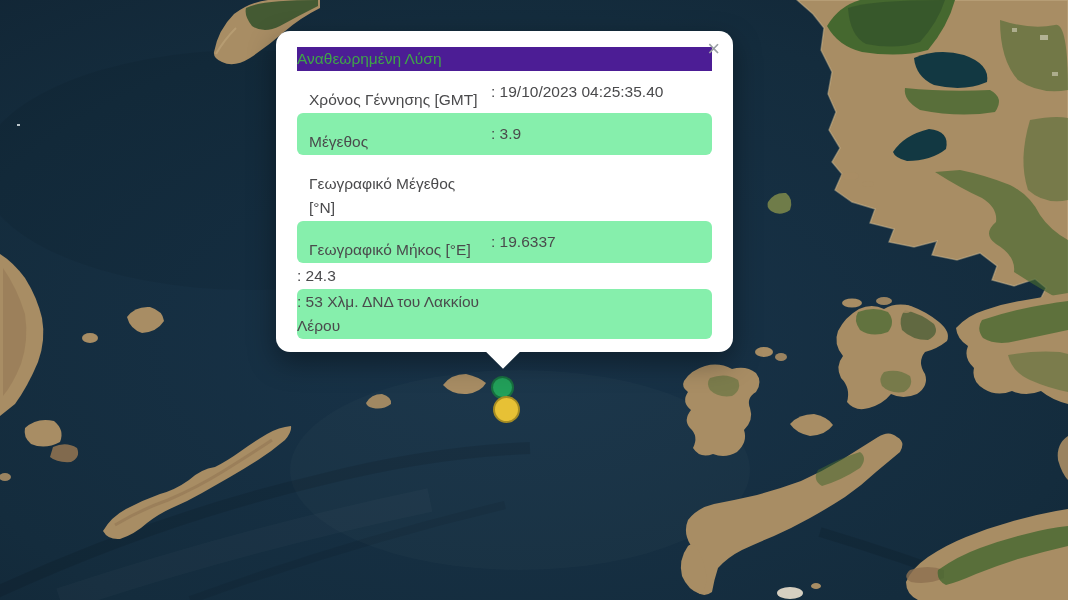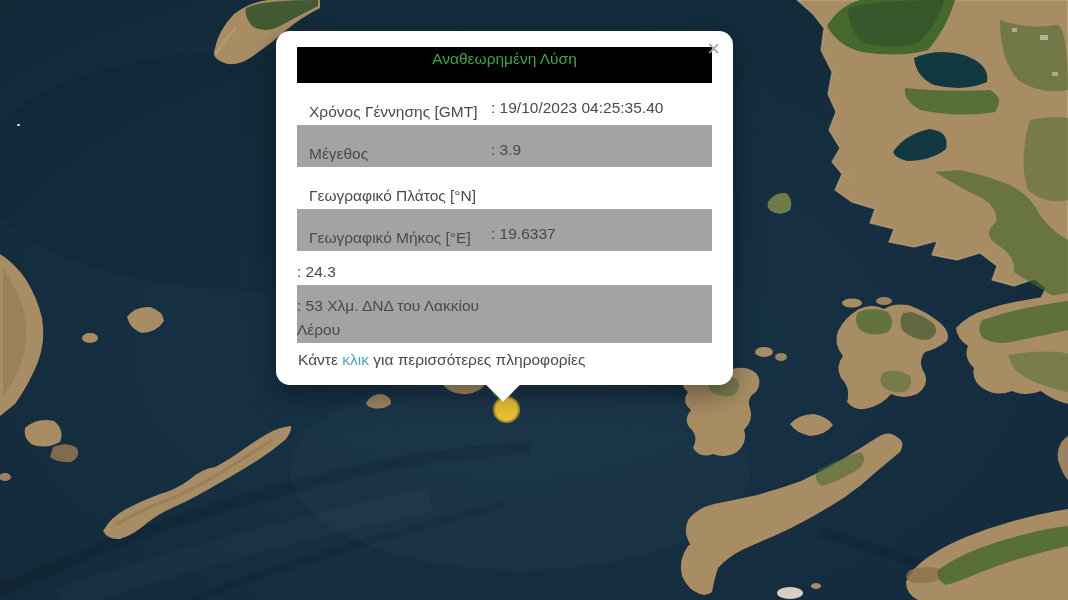--- a/index.html
+++ b/index.html
@@ -16,27 +16,27 @@
 
   
   .popup{position:absolute;left:276px;top:31px;width:457px;background:#fff;
     border-radius:14px;box-shadow:0 10px 28px rgba(0,0,0,.38);
     padding:16px 21px 13px 21px;box-sizing:border-box;color:#4a4a4c;z-index:5;}
   .popup-tail{position:absolute;left:213px;bottom:-11px;width:28px;height:28px;
     background:#fff;transform:rotate(45deg);z-index:-1;}
   .close-btn{position:absolute;top:5px;right:9px;border:none;background:none;
     font-size:22px;line-height:22px;color:#9aa0a4;cursor:pointer;padding:2px 4px;
     font-family:inherit;}
-  .ptitle{background:#000000;color:var(--title-green,#3fa548);text-align:center;
-    font-size:15.5px;line-height:24px;height:36px;}
+  .ptitle{background:#4c1d95;color:var(--title-green,#3fa548);text-align:left;
+    font-size:15.5px;line-height:24px;height:24px;}
   .prow{display:grid;grid-template-columns:194px 1fr;align-items:center;
     font-size:15.5px;line-height:24px;}
-  .prow.shaded{background:#a3a3a3;}
+  .prow.shaded{background:#86efac;border-radius:6px;}
   .plabel{padding:1px 6px 1px 12px;margin-top:16px;}
-  .pvalue{padding:1px 4px 1px 0;margin-top:8px;}
+  .pvalue{padding:1px 4px 1px 0;}
   .pfooter{margin-top:5px;font-size:15.5px;line-height:24px;padding-left:1px;}
   .plink{color:var(--link-blue,#54a0c0);text-decoration:none;cursor:pointer;}
 </style>
 </head>
 <body>
 
 <div class="stage">
 
   <svg class="map" width="1068" height="600" viewBox="0 0 1068 600">
     <defs>
@@ -165,28 +165,27 @@
 
     <div class="prow">
       <div class="plabel">Χρόνος Γέννησης [GMT]</div>
       <div class="pvalue">: 19/10/2023 04:25:35.40</div>
     </div>
     <div class="prow shaded">
       <div class="plabel">Μέγεθος</div>
       <div class="pvalue">: 3.9</div>
     </div>
     <div class="prow">
-      <div class="plabel">Γεωγραφικό Πλάτος [°N]</div>
+      <div class="plabel">Γεωγραφικό Μέγεθος [°N]</div>
     </div>
     <div class="prow shaded">
       <div class="plabel">Γεωγραφικό Μήκος [°E]</div>
       <div class="pvalue">: 19.6337</div>
     </div>
     <div class="prow">
       <div class="pvalue">: 24.3</div>
     </div>
     <div class="prow shaded">
       <div class="pvalue">: 53 Χλμ. ΔΝΔ του Λακκίου Λέρου</div>
     </div>
 
-    <div class="pfooter"><span>Κάντε </span><a class="plink">κλικ</a><span> για περισσότερες πληροφορίες</span></div>
   </div>
 </div>
 
 </body></html>

